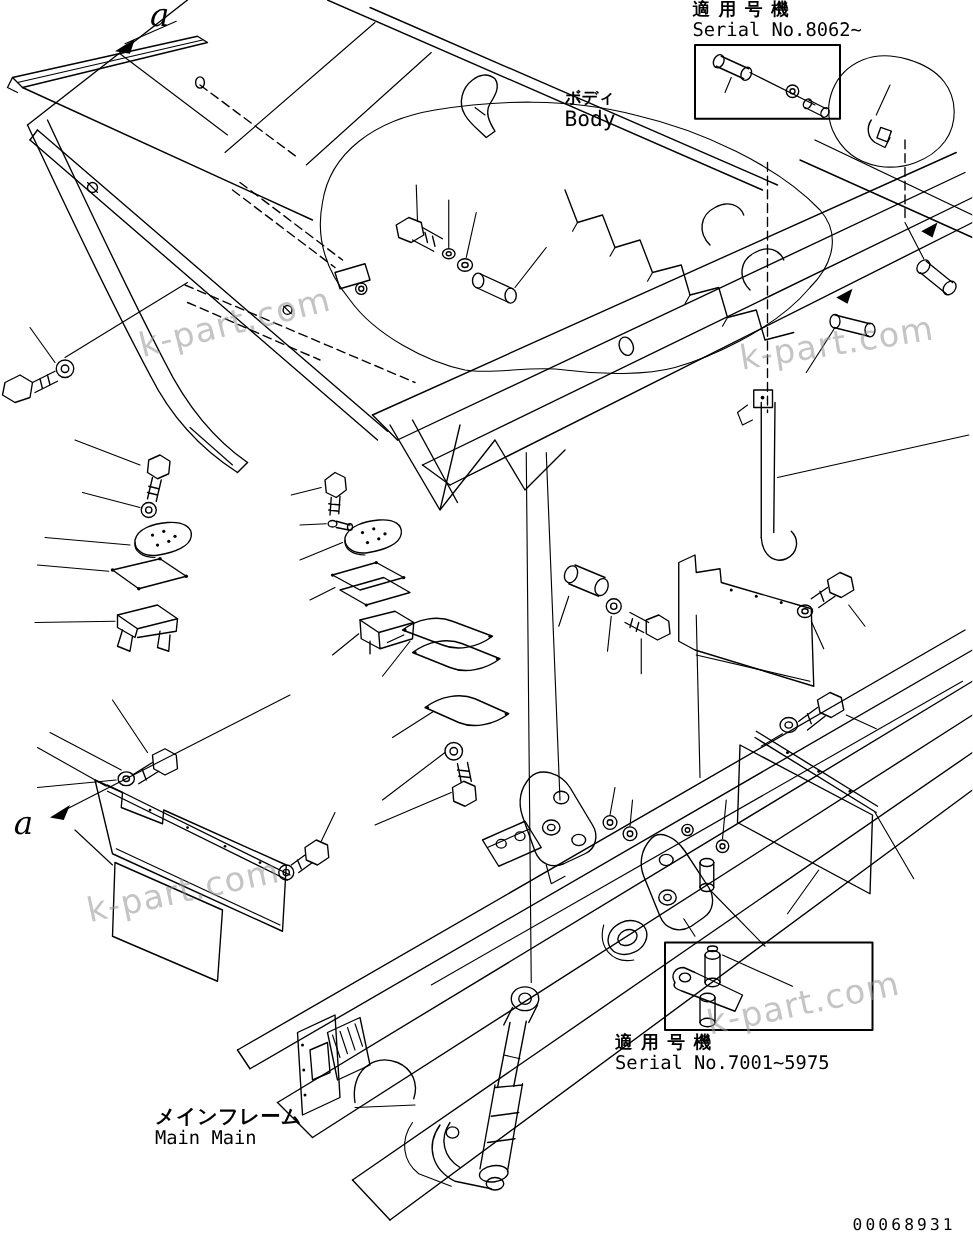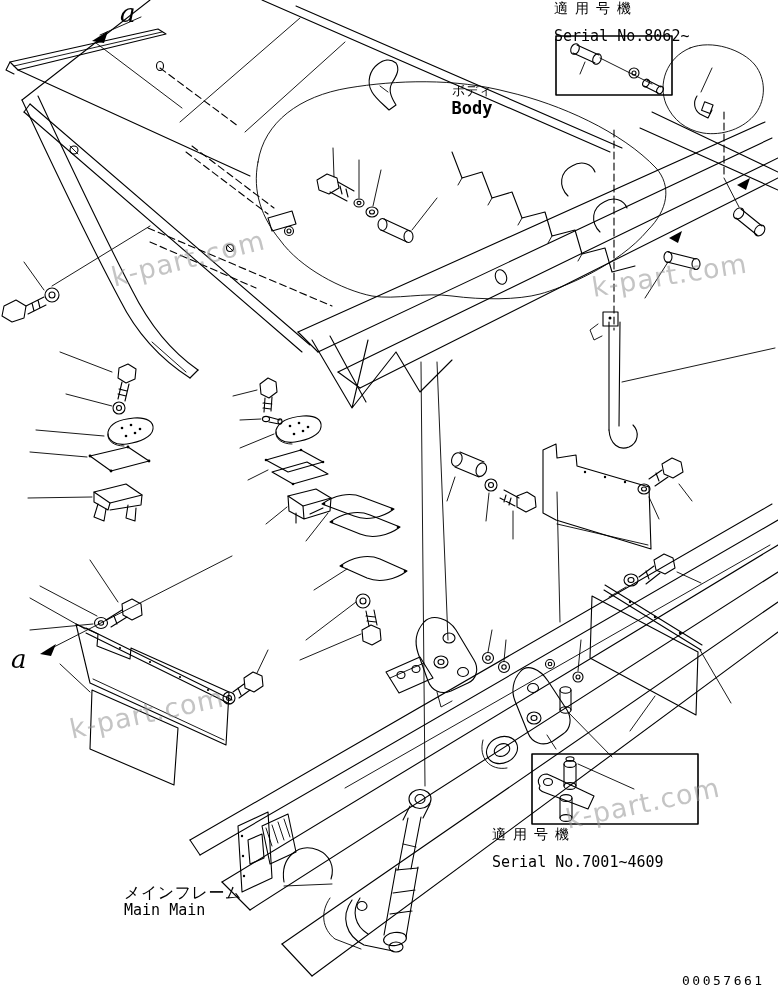--- a/index.html
+++ b/index.html
@@ -5,28 +5,28 @@
   html,body{margin:0;padding:0;background:#ffffff;}
   .stage{position:relative;width:778px;height:992px;background:#ffffff;overflow:hidden;
          font-family:"DejaVu Sans", sans-serif;}
   .stage svg{position:absolute;left:0;top:0;}
   svg *{fill:none;stroke:#000;stroke-width:1.1;stroke-linecap:round;stroke-linejoin:round;}
   svg .thin{stroke-width:0.9;}
   svg .thick{stroke-width:1.6;}
   svg .dash{stroke-dasharray:7 4;}
   svg .dot{fill:#000;stroke:none;}
   .lbl{position:absolute;color:#000;white-space:nowrap;line-height:1.15;}
-  .jp{font-family:"DejaVu Sans", sans-serif;}
+  .jp{font-family:"DejaVu Sans", sans-serif;font-weight:bold;}
   .mono{font-family:"DejaVu Sans Mono", monospace;}
   .sec-a{font:italic 26px "DejaVu Serif", serif;}
   .serial .jp{font-size:14px;letter-spacing:7px;}
-  .serial .mono{font-size:15px;margin-top:12px;}
+  .serial .mono{font-size:15px;}
   .body-lbl{text-align:center;}
-  .body-lbl .jp{font-size:13px;margin-top:12px;}
-  .body-lbl .mono{font-size:17px;font-weight:bold;}
+  .body-lbl .jp{font-size:13px;}
+  .body-lbl .mono{font-size:17px;}
   .mf-lbl .jp{font-size:16px;letter-spacing:0.5px;}
   .mf-lbl .mono{font-size:15px;}
   .partnum{font-size:13px;letter-spacing:2.5px;}
   .wm{position:absolute;font-family:"DejaVu Sans", sans-serif;font-size:27px;letter-spacing:1px;
       color:rgba(148,148,148,0.55);transform:rotate(-12deg);transform-origin:left center;}
 </style>
 </head>
 <body>
 
 <div class="stage">
@@ -377,28 +377,28 @@
   <div class="mono">Serial No.8062~</div>
 </div>
 
 <div class="lbl body-lbl" style="left:440px;top:72px;width:64px;">
   <div class="jp">ボディ</div>
   <div class="mono">Body</div>
 </div>
 
 <div class="lbl serial" style="left:492px;top:826px;">
   <div class="jp">適用号機</div>
-  <div class="mono">Serial No.7001~4609</div>
+  <div class="mono">Serial No.7001~5975</div>
 </div>
 
 <div class="lbl mf-lbl" style="left:124px;top:884px;">
   <div class="jp">メインフレーム</div>
   <div class="mono">Main Main</div>
 </div>
 
-<div class="lbl mono partnum" style="left:682px;top:974px;">00057661</div>
+<div class="lbl mono partnum" style="left:682px;top:974px;">00068931</div>
 
 <div class="wm" style="left:112px;top:262px;transform:rotate(-14deg);">k-part.com</div>
 <div class="wm" style="left:592px;top:272px;transform:rotate(-9deg);">k-part.com</div>
 <div class="wm" style="left:70px;top:714px;transform:rotate(-12deg);">k-part.com</div>
 <div class="wm" style="left:566px;top:804px;transform:rotate(-12deg);">k-part.com</div>
 
 </div>
 
 </body></html>

